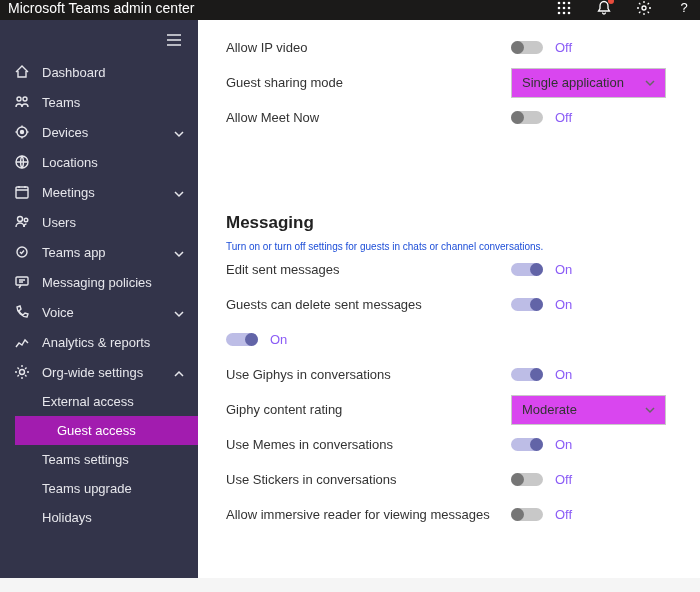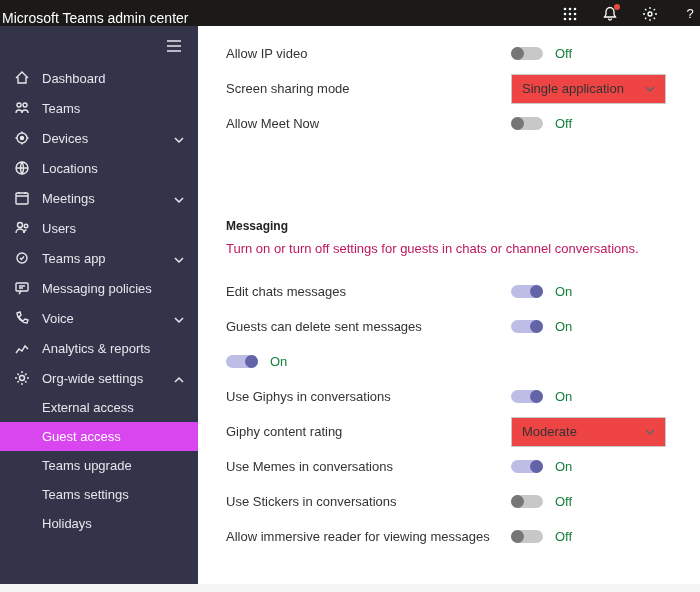--- a/index.html
+++ b/index.html
@@ -1,48 +1,48 @@
 <!DOCTYPE html>
 <html><head>
 <meta charset="utf-8">
 <style>
 * { box-sizing: border-box; margin: 0; padding: 0; }
 body { font-family: "Segoe UI", -apple-system, sans-serif; width: 700px; height: 592px; overflow: hidden; background: #f5f5f5; }
-.topbar { background: #1b1a19; color: #fff; height: 26px; display: flex; align-items: flex-end; padding: 0 2px; }
+.topbar { background: #1b1a19; color: #fff; height: 20px; display: flex; align-items: flex-start; padding: 0 8px; }
 .topbar-title { font-size: 14px; font-weight: 400; flex: 1; }
 .topbar-icons { display: flex; gap: 24px; align-items: center; }
 .topbar-icons svg { width: 16px; height: 16px; fill: #fff; }
 .notif-wrap { position: relative; }
 .dot { position: absolute; top: -2px; right: -2px; width: 6px; height: 6px; background: #e74c3c; border-radius: 50%; }
 .shell { display: flex; height: calc(592px - 34px); }
 .sidebar { width: 198px; background: #33344a; color: #e6e6eb; display: flex; flex-direction: column; font-size: 13px; }
 .hamburger { align-self: flex-end; padding: 12px 16px 6px; }
 .hamburger svg { width: 16px; height: 16px; fill: #e6e6eb; }
 .nav-item { display: flex; align-items: center; padding: 7px 14px; cursor: pointer; gap: 12px; position: relative; }
 .nav-item .icon { width: 16px; height: 16px; display: flex; align-items: center; justify-content: center; flex-shrink: 0; }
 .nav-item .icon svg { width: 16px; height: 16px; stroke: #e6e6eb; fill: none; stroke-width: 1.4; }
 .nav-item .label { flex: 1; }
 .nav-item .chev { width: 10px; height: 10px; }
 .nav-item .chev svg { width: 10px; height: 10px; stroke: #e6e6eb; fill: none; stroke-width: 1.5; }
 .sub-item { padding: 7px 14px 7px 42px; cursor: pointer; font-size: 13px; }
-.sub-item.active { background: #d946ef; color: #fff; }
+.sub-item.active { background: #a21caf; color: #fff; margin-left: 15px; }
 .main { flex: 1; background: #fff; overflow-y: auto; padding: 10px 34px 10px 28px; }
 .main .row { display: flex; align-items: center; height: 35px; font-size: 13px; color: #333; }
 .main .row .rlabel { flex: 1; }
 .main .row .rcontrol { width: 155px; display: flex; align-items: center; gap: 12px; }
-.section-title { font-size: 12px; font-weight: 600; margin-top: 78px; margin-bottom: 8px; color: #222; }
-.section-desc { font-size: 13px; color: #be185d; margin-bottom: 18px; }
+.section-title { font-size: 17px; font-weight: 600; margin-top: 78px; margin-bottom: 8px; color: #222; }
+.section-desc { font-size: 10px; color: #1d4ed8; }
 .toggle { width: 32px; height: 13px; border-radius: 8px; position: relative; cursor: pointer; }
 .toggle .knob { width: 13px; height: 13px; border-radius: 50%; position: absolute; top: 0; }
 .toggle.off { background: #c8c8c8; }
 .toggle.off .knob { left: 0; background: #767676; }
 .toggle.on { background: #bdbde6; }
 .toggle.on .knob { right: 0; background: #6264a7; }
-.toggle-state { font-size: 13px; color: #15803d; }
-.select { width: 155px; height: 30px; border: 1px solid #c8c8c8; background: #ef4444; display: flex; align-items: center; justify-content: space-between; padding: 0 10px; font-size: 13px; color: #333; cursor: pointer; }
+.toggle-state { font-size: 13px; color: #8b5cf6; }
+.select { width: 155px; height: 30px; border: 1px solid #c8c8c8; background: #d946ef; display: flex; align-items: center; justify-content: space-between; padding: 0 10px; font-size: 13px; color: #333; cursor: pointer; }
 .select svg { width: 10px; height: 10px; stroke: #666; fill: none; stroke-width: 1.5; }
 .main::-webkit-scrollbar { width: 12px; }
 .main::-webkit-scrollbar-track { background: #f0f0f0; }
 .main::-webkit-scrollbar-thumb { background: #c8c8c8; border-radius: 0; }
 </style>
 </head>
 <body>
 
 <div class="topbar">
   <div class="topbar-title">Microsoft Teams admin center</div>
@@ -189,39 +189,39 @@
           </span>
           <span class="label">Org-wide settings</span>
           <span class="chev"><svg viewBox="0 0 10 10">
               <path d="M1 7l4-4 4 4"></path>
             </svg></span>
         </div>
       </div>
     <div id="sub-items">
         <div class="sub-item">External access</div>
         <div class="sub-item active">Guest access</div>
+        <div class="sub-item">Teams settings</div>
         <div class="sub-item">Teams upgrade</div>
-        <div class="sub-item">Teams settings</div>
         <div class="sub-item">Holidays</div>
       </div>
   </div>
 
   <div class="main">
     <div id="top-rows">
         <div class="row">
           <div class="rlabel">Allow IP video</div>
           <div class="rcontrol">
             <span class="toggle off">
               <span class="knob"></span>
             </span>
             <span class="toggle-state">Off</span>
           </div>
         </div>
         <div class="row">
-          <div class="rlabel">Screen sharing mode</div>
+          <div class="rlabel">Guest sharing mode</div>
           <div class="rcontrol">
             <span class="select">
               <span>Single application</span>
               <svg viewBox="0 0 10 10">
                 <path d="M1 3l4 4 4-4"></path>
               </svg>
             </span>
           </div>
         </div>
         <div class="row">
@@ -231,21 +231,21 @@
               <span class="knob"></span>
             </span>
             <span class="toggle-state">Off</span>
           </div>
         </div>
       </div>
     <div class="section-title">Messaging</div>
     <div class="section-desc">Turn on or turn off settings for guests in chats or channel conversations.</div>
     <div id="msg-rows">
         <div class="row">
-          <div class="rlabel">Edit chats messages</div>
+          <div class="rlabel">Edit sent messages</div>
           <div class="rcontrol">
             <span class="toggle on">
               <span class="knob"></span>
             </span>
             <span class="toggle-state">On</span>
           </div>
         </div>
         <div class="row">
           <div class="rlabel">Guests can delete sent messages</div>
           <div class="rcontrol">

